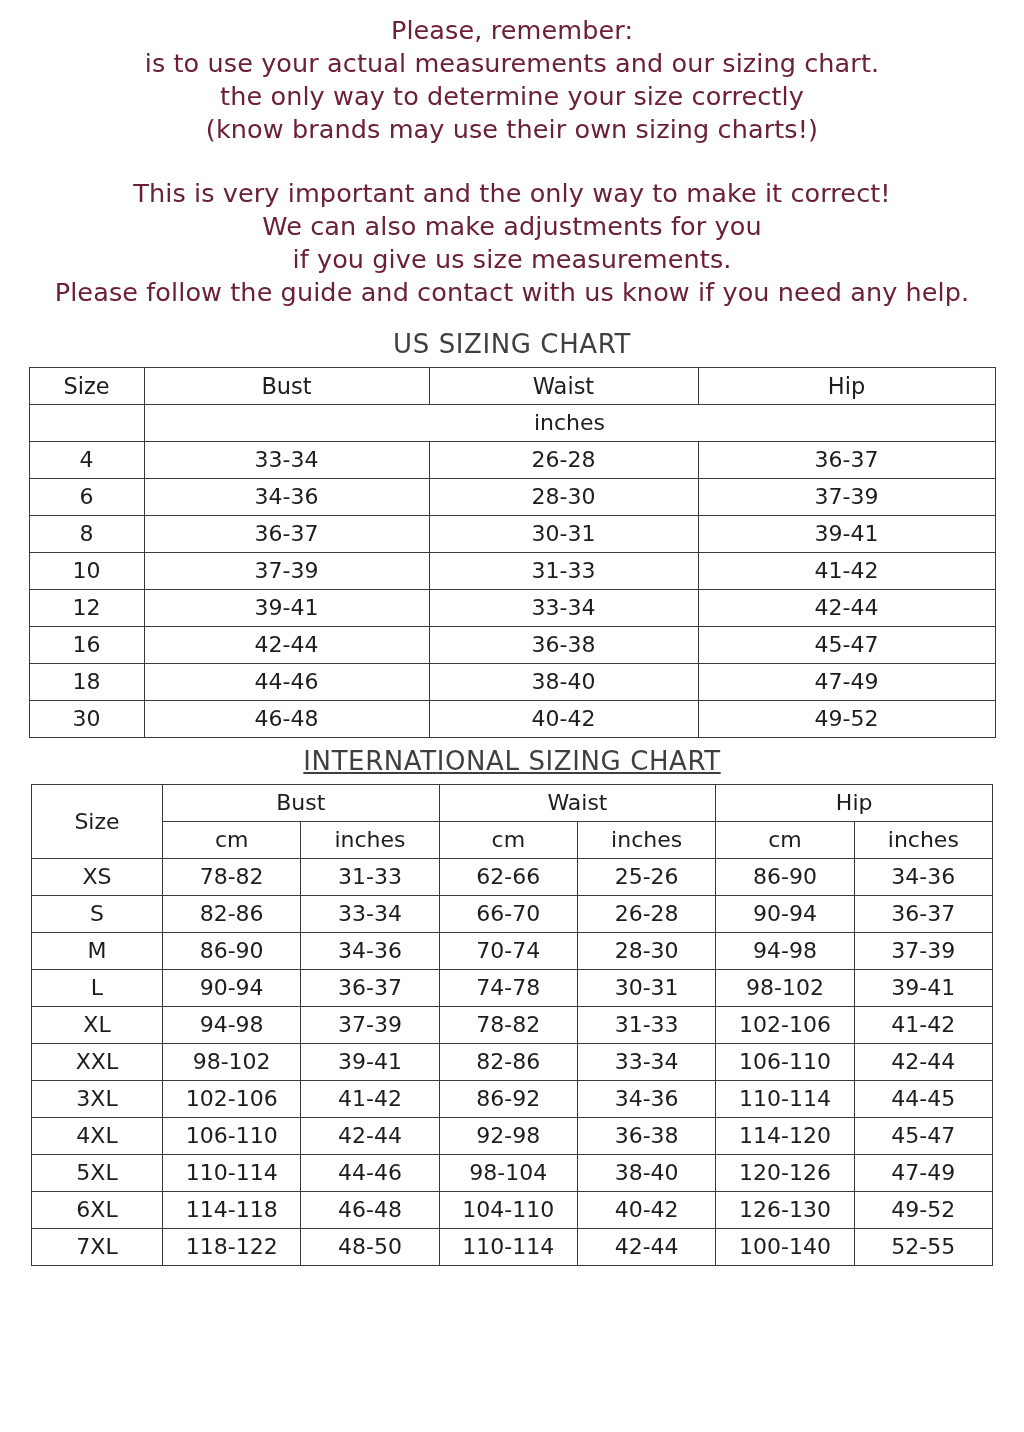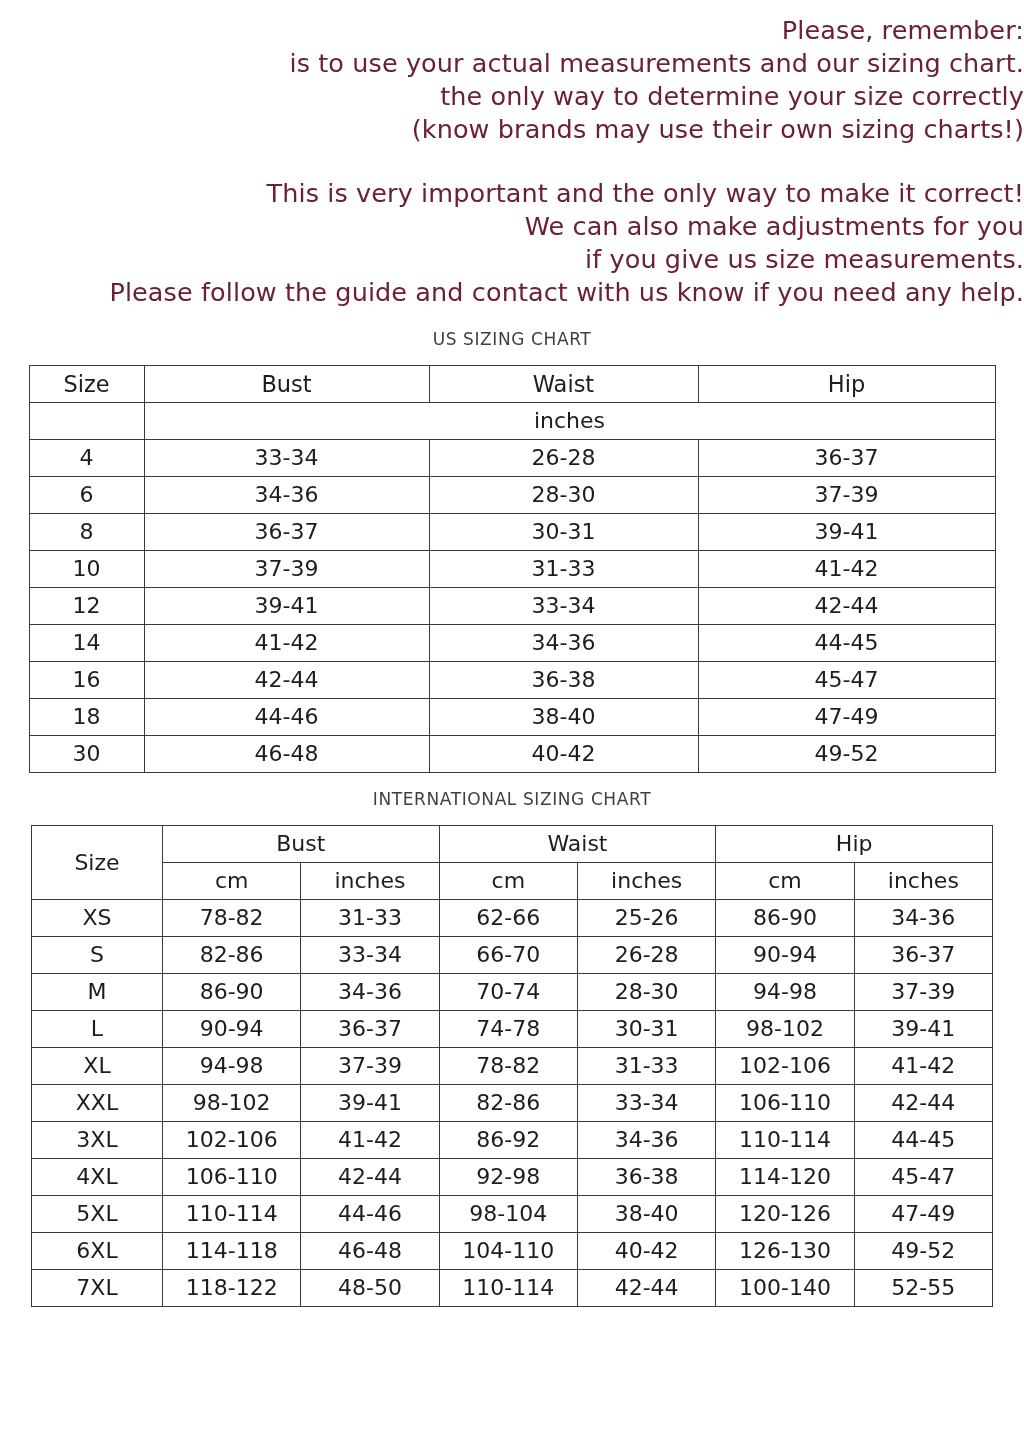--- a/index.html
+++ b/index.html
@@ -16,46 +16,46 @@
   }
   .page {
     width: 1024px;
     height: 1432px;
     position: relative;
     box-sizing: border-box;
   }
 
   
   .intro {
-    text-align: right;
+    text-align: center;
     color: #6b2038;
     padding-top: 14px;
     line-height: 1.30;
     font-size: 25.5px;
     font-weight: 400;
     letter-spacing: 0.1px;
   }
   .intro .line { display: block; white-space: nowrap; }
   .intro .gap { display: block; height: 30px; }
 
   
   .table-title {
     text-align: center;
     color: #3f3f3f;
-    font-size: 17px;
+    font-size: 26px;
     letter-spacing: 0.6px;
     margin: 20px 0 4px 0;
   }
-  .table-title.second { margin-top: 4px; }
+  .table-title.second { margin-top: 4px; text-decoration: underline; }
 
   
   table {
     border-collapse: collapse;
     width: 962px;
-    margin: 16px auto;
+    margin: 8px auto;
     table-layout: fixed;
     color: #1d1d1d;
   }
   table td, table th {
     border: 1px solid #3a3a3a;
     text-align: center;
     font-weight: 400;
     font-size: 22px;
     height: 36px;
     padding: 0;
@@ -130,26 +130,20 @@
         <td class="waist-col">31-33</td>
         <td class="hip-col">41-42</td>
       </tr>
       <tr>
         <td class="size-col">12</td>
         <td class="bust-col">39-41</td>
         <td class="waist-col">33-34</td>
         <td class="hip-col">42-44</td>
       </tr>
       <tr>
-        <td class="size-col">14</td>
-        <td class="bust-col">41-42</td>
-        <td class="waist-col">34-36</td>
-        <td class="hip-col">44-45</td>
-      </tr>
-      <tr>
         <td class="size-col">16</td>
         <td class="bust-col">42-44</td>
         <td class="waist-col">36-38</td>
         <td class="hip-col">45-47</td>
       </tr>
       <tr>
         <td class="size-col">18</td>
         <td class="bust-col">44-46</td>
         <td class="waist-col">38-40</td>
         <td class="hip-col">47-49</td>

